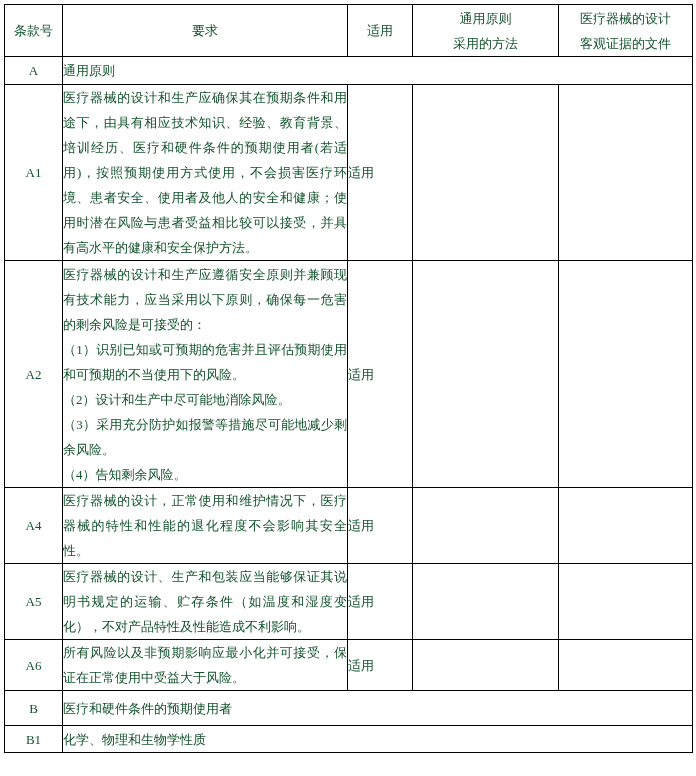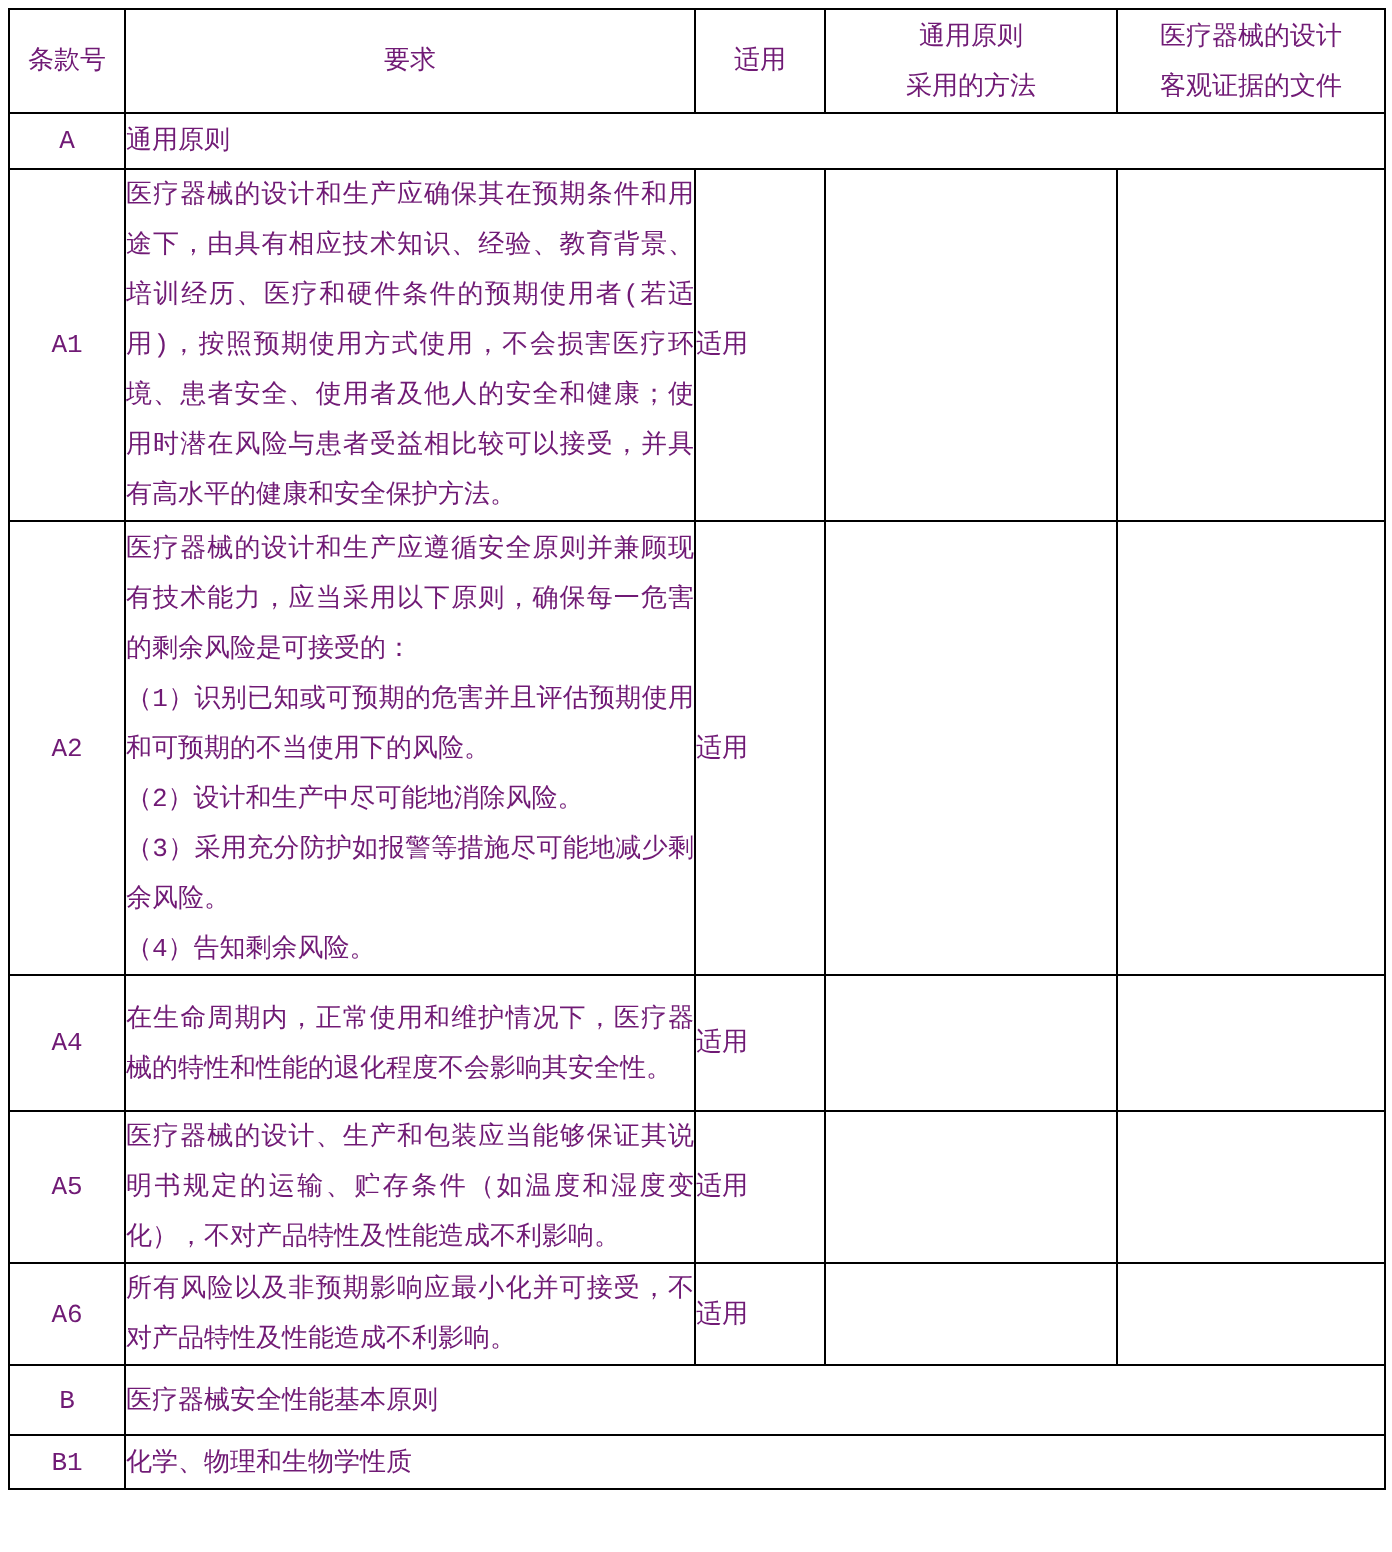--- a/index.html
+++ b/index.html
@@ -3,22 +3,22 @@
 <meta charset="utf-8">
 <style>
   * { box-sizing: border-box; }
   html, body { margin: 0; padding: 0; background: #ffffff; }
   .page {
     position: relative;
     width: 696px;
     height: 776px;
     background: #ffffff;
     overflow: hidden;
-    font-family: Liberation Mono, monospace;
-    color: #701a75;
+    font-family: Liberation Serif, serif;
+    color: #14532d;
   }
   table.checklist {
     position: absolute;
     left: 4px;
     top: 4px;
     width: 688px;
     border-collapse: collapse;
     table-layout: fixed;
   }
   .checklist td {
@@ -104,45 +104,45 @@
 （3）采用充分防护如报警等措施尽可能地减少剩余风险。
 （4）告知剩余风险。</td>
       <td class="applicable">适用</td>
       <td class="empty-cell"></td>
       <td class="empty-cell"></td>
     </tr>
 
 
     <tr style="height:68px">
       <td class="clause">A4</td>
-      <td class="req">在生命周期内，正常使用和维护情况下，医疗器械的特性和性能的退化程度不会影响其安全性。</td>
+      <td class="req">医疗器械的设计，正常使用和维护情况下，医疗器械的特性和性能的退化程度不会影响其安全性。</td>
       <td class="applicable">适用</td>
       <td class="empty-cell"></td>
       <td class="empty-cell"></td>
     </tr>
 
     <tr style="height:67px">
       <td class="clause">A5</td>
       <td class="req">医疗器械的设计、生产和包装应当能够保证其说明书规定的运输、贮存条件（如温度和湿度变化），不对产品特性及性能造成不利影响。</td>
       <td class="applicable">适用</td>
       <td class="empty-cell"></td>
       <td class="empty-cell"></td>
     </tr>
 
     <tr style="height:50px">
       <td class="clause">A6</td>
-      <td class="req">所有风险以及非预期影响应最小化并可接受，不对产品特性及性能造成不利影响。</td>
+      <td class="req">所有风险以及非预期影响应最小化并可接受，保证在正常使用中受益大于风险。</td>
       <td class="applicable">适用</td>
       <td class="empty-cell"></td>
       <td class="empty-cell"></td>
     </tr>
 
     <tr style="height:35px">
       <td class="clause">B</td>
-      <td class="req section-req" colspan="4">医疗器械安全性能基本原则</td>
+      <td class="req section-req" colspan="4">医疗和硬件条件的预期使用者</td>
     </tr>
 
     <tr style="height:27px">
       <td class="clause">B1</td>
       <td class="req section-req" colspan="4">化学、物理和生物学性质</td>
     </tr>
   </tbody>
     </table>
 </div>
 

